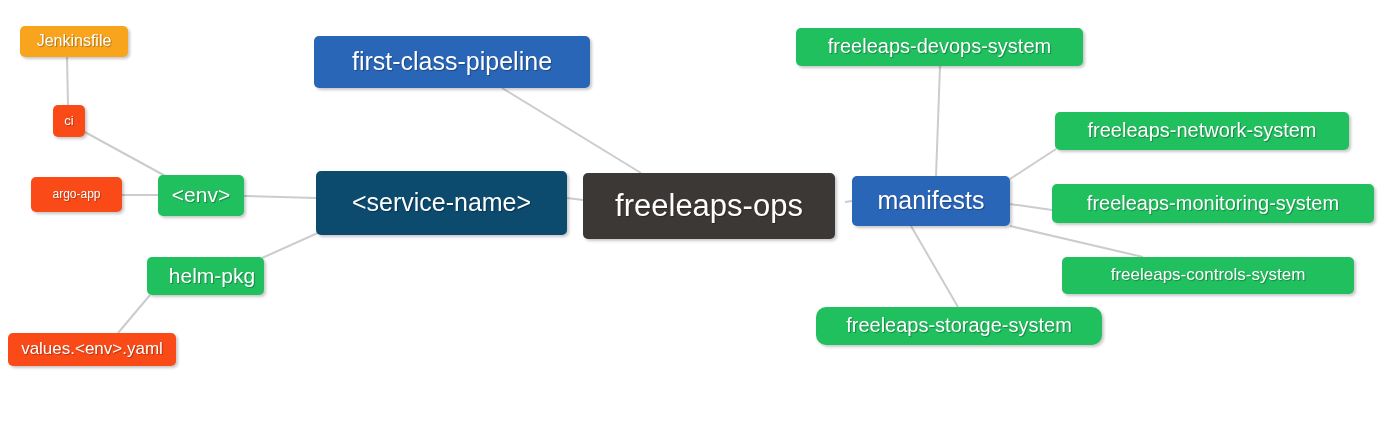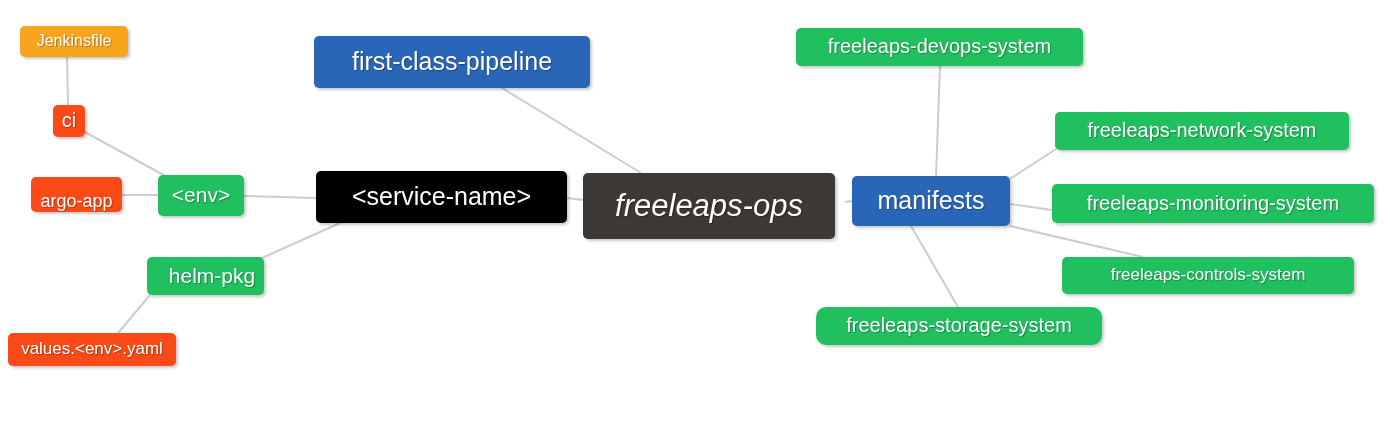--- a/index.html
+++ b/index.html
@@ -65,42 +65,42 @@
       <line x1="936" y1="176" x2="940" y2="66" stroke="#cccccc" stroke-width="2"></line>
       <line x1="1010" y1="179" x2="1056" y2="149" stroke="#cccccc" stroke-width="2"></line>
       <line x1="1010" y1="204" x2="1052" y2="210" stroke="#cccccc" stroke-width="2"></line>
       <line x1="1010" y1="226" x2="1143" y2="257" stroke="#cccccc" stroke-width="2"></line>
       <line x1="911" y1="226" x2="958" y2="307" stroke="#cccccc" stroke-width="2"></line>
     </svg>
   <div class="nodes-layer">
       <div class="node" style="left: 20px; top: 26px; width: 108px; height: 31px; background: rgb(248, 164, 29); font-size: 16px;">
         <span class="node-label">Jenkinsfile</span>
       </div>
-      <div class="node" style="left: 53px; top: 105px; width: 32px; height: 32px; background: rgb(250, 74, 23); font-size: 20px;">
+      <div class="node" style="left: 53px; top: 105px; width: 32px; height: 32px; background: rgb(250, 74, 23); font-size: 13px;">
         <span class="node-label">ci</span>
       </div>
-      <div class="node" style="left: 31px; top: 177px; width: 91px; height: 35px; background: rgb(250, 74, 23); font-size: 18px; align-items: flex-end;">
+      <div class="node" style="left: 31px; top: 177px; width: 91px; height: 35px; background: rgb(250, 74, 23); font-size: 12px;">
         <span class="node-label">argo-app</span>
       </div>
       <div class="node" style="left: 158px; top: 175px; width: 86px; height: 41px; background: rgb(33, 192, 95); font-size: 21px;">
         <span class="node-label">&lt;env&gt;</span>
       </div>
       <div class="node" style="left: 147px; top: 257px; width: 117px; height: 38px; background: rgb(33, 192, 95); font-size: 21px; padding-left: 13px;">
         <span class="node-label">helm-pkg</span>
       </div>
       <div class="node" style="left: 8px; top: 333px; width: 168px; height: 33px; background: rgb(250, 74, 23); font-size: 17px;">
         <span class="node-label">values.&lt;env&gt;.yaml</span>
       </div>
       <div class="node" style="left: 314px; top: 36px; width: 276px; height: 52px; background: rgb(42, 102, 184); font-size: 25px;">
         <span class="node-label">first-class-pipeline</span>
       </div>
-      <div class="node" style="left: 316px; top: 171px; width: 251px; height: 52px; background: #000000; font-size: 25px;">
+      <div class="node" style="left: 316px; top: 171px; width: 251px; height: 64px; background: #0c4a6e; font-size: 25px;">
         <span class="node-label">&lt;service-name&gt;</span>
       </div>
-      <div class="node" style="left: 583px; top: 173px; width: 252px; height: 66px; background: rgb(60, 56, 54); font-size: 31px; font-style: italic;">
+      <div class="node" style="left: 583px; top: 173px; width: 252px; height: 66px; background: rgb(60, 56, 54); font-size: 31px;">
         <span class="node-label">freeleaps-ops</span>
       </div>
       <div class="node" style="left: 852px; top: 176px; width: 158px; height: 50px; background: rgb(42, 102, 184); font-size: 25px;">
         <span class="node-label">manifests</span>
       </div>
       <div class="node" style="left: 796px; top: 28px; width: 287px; height: 38px; background: rgb(33, 192, 95); font-size: 20px;">
         <span class="node-label">freeleaps-devops-system</span>
       </div>
       <div class="node" style="left: 1055px; top: 112px; width: 294px; height: 38px; background: rgb(33, 192, 95); font-size: 20px;">
         <span class="node-label">freeleaps-network-system</span>

